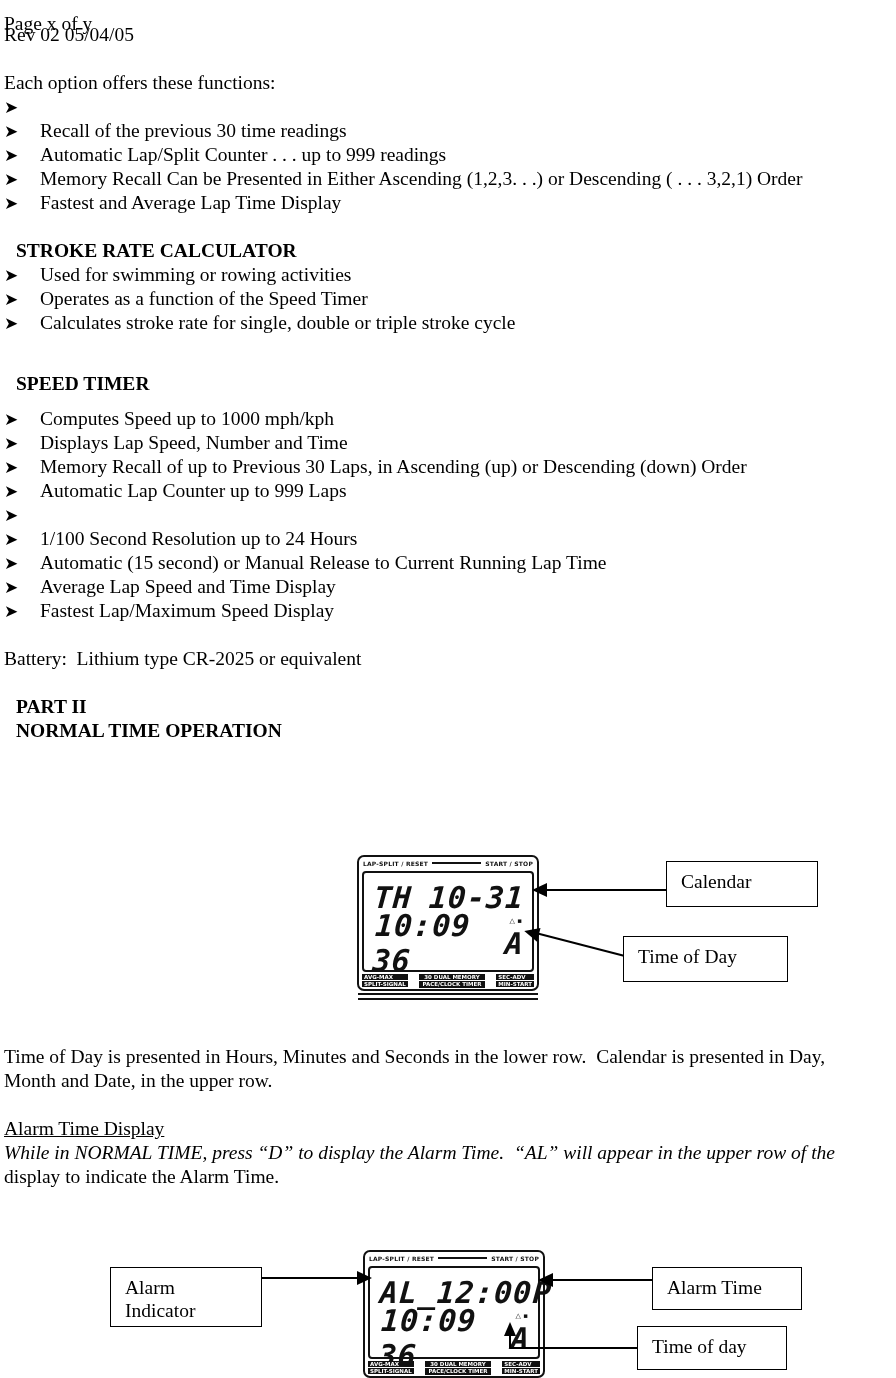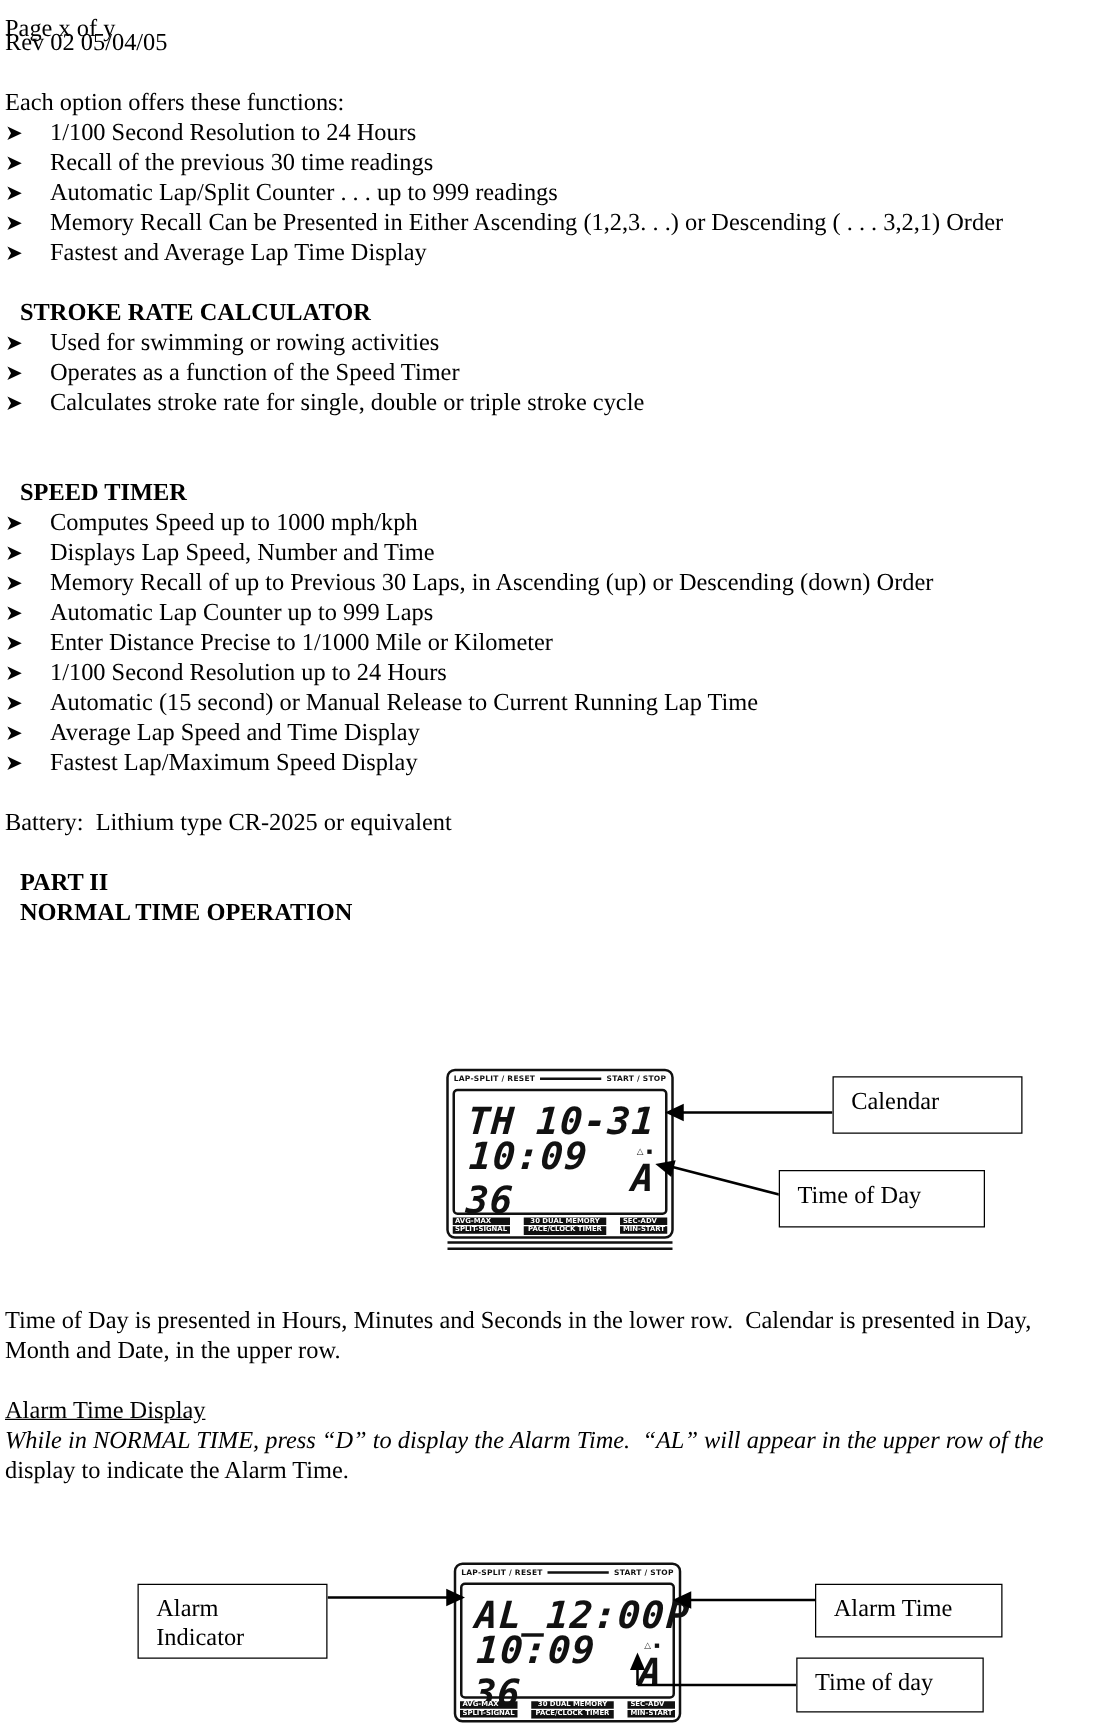--- a/index.html
+++ b/index.html
@@ -228,21 +228,20 @@
 
 <div class="page">
 
   <div class="txt" style="left:4px; top:12px;">Page x of y</div>
   <div class="txt" style="left:4px; top:23px;">Rev 02 05/04/05</div>
 
   <div class="txt" style="left:4px; top:71px;">Each option offers these functions:</div>
 
   <div class="bullet-row" style="top:95px;">
     <span class="bullet-glyph">➤</span>
-    <span class="bullet-text">1/100 Second Resolution to 24 Hours</span>
   </div>
   <div class="bullet-row" style="top:119px;">
     <span class="bullet-glyph">➤</span>
     <span class="bullet-text">Recall of the previous 30 time readings</span>
   </div>
   <div class="bullet-row" style="top:143px;">
     <span class="bullet-glyph">➤</span>
     <span class="bullet-text">Automatic Lap/Split Counter . . . up to 999 readings</span>
   </div>
   <div class="bullet-row" style="top:167px;">
@@ -262,41 +261,40 @@
   </div>
   <div class="bullet-row" style="top:287px;">
     <span class="bullet-glyph">➤</span>
     <span class="bullet-text">Operates as a function of the Speed Timer</span>
   </div>
   <div class="bullet-row" style="top:311px;">
     <span class="bullet-glyph">➤</span>
     <span class="bullet-text">Calculates stroke rate for single, double or triple stroke cycle</span>
   </div>
 
-  <div class="txt bold" style="left:4px; top:383px;">SPEED TIMER</div>
+  <div class="txt bold" style="left:4px; top:372px;">SPEED TIMER</div>
 
   <div class="bullet-row" style="top:407px;">
     <span class="bullet-glyph">➤</span>
     <span class="bullet-text">Computes Speed up to 1000 mph/kph</span>
   </div>
   <div class="bullet-row" style="top:431px;">
     <span class="bullet-glyph">➤</span>
     <span class="bullet-text">Displays Lap Speed, Number and Time</span>
   </div>
   <div class="bullet-row" style="top:455px;">
     <span class="bullet-glyph">➤</span>
     <span class="bullet-text">Memory Recall of up to Previous 30 Laps, in Ascending (up) or Descending (down) Order</span>
   </div>
   <div class="bullet-row" style="top:479px;">
     <span class="bullet-glyph">➤</span>
     <span class="bullet-text">Automatic Lap Counter up to 999 Laps</span>
   </div>
   <div class="bullet-row" style="top:503px;">
     <span class="bullet-glyph">➤</span>
-    <span class="bullet-text">Enter Distance Precise to 1/1000 Mile or Kilometer</span>
   </div>
   <div class="bullet-row" style="top:527px;">
     <span class="bullet-glyph">➤</span>
     <span class="bullet-text">1/100 Second Resolution up to 24 Hours</span>
   </div>
   <div class="bullet-row" style="top:551px;">
     <span class="bullet-glyph">➤</span>
     <span class="bullet-text">Automatic (15 second) or Manual Release to Current Running Lap Time</span>
   </div>
   <div class="bullet-row" style="top:575px;">

